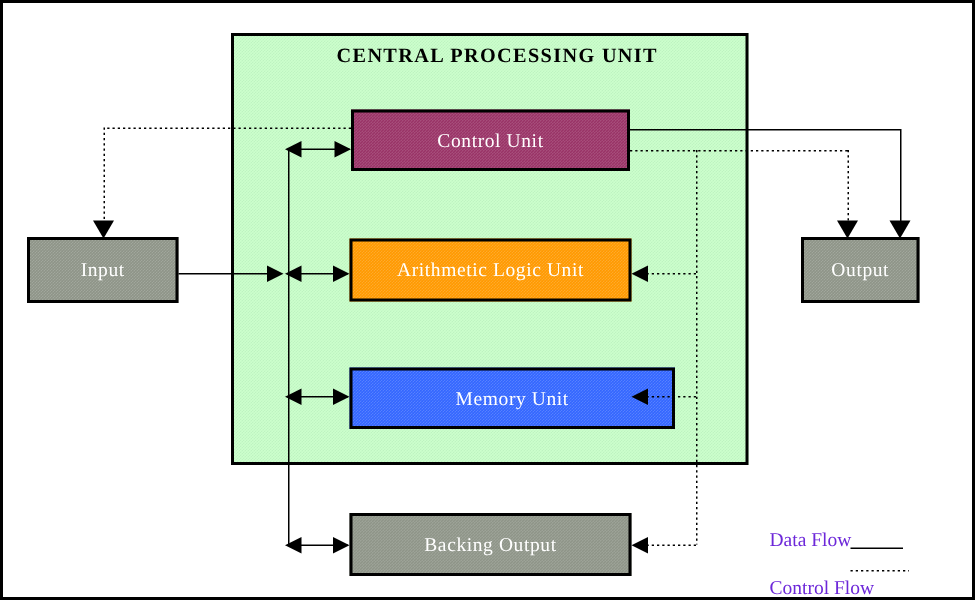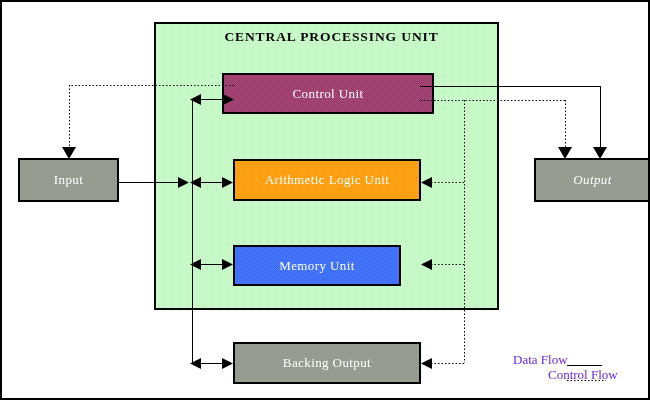--- a/index.html
+++ b/index.html
@@ -23,30 +23,30 @@
   .abox{position:absolute;box-sizing:border-box;border:2px solid #000;}
   .label-box{
     display:flex;align-items:center;justify-content:center;
     color:#ffffff;font-size:13px;letter-spacing:0.4px;
   }
   #cpu-box{left:152px;top:20px;width:345px;height:288px;}
   #cpu-title{
     position:absolute;left:152px;top:27px;width:355px;text-align:center;
     font-size:13.5px;font-weight:bold;letter-spacing:0.9px;color:#000;
   }
-  #control-unit-box{left:220px;top:71px;width:212px;height:41px;}
+  #control-unit-box{left:232px;top:71px;width:186px;height:41px;}
   #alu-box{left:231px;top:157px;width:188px;height:42px;}
-  #memory-unit-box{left:231px;top:243px;width:168px;height:41px;}
+  #memory-unit-box{left:231px;top:243px;width:217px;height:41px;}
   #input-box{left:16px;top:156px;width:101px;height:44px;}
-  #output-box{left:532px;top:156px;width:117px;height:44px;font-style:italic;}
+  #output-box{left:532px;top:156px;width:79px;height:44px;}
   #backing-store-box{left:231px;top:340px;width:188px;height:42px;}
   #connector-layer{position:absolute;left:0;top:0;width:650px;height:400px;pointer-events:none;}
   .legend-label{position:absolute;font-size:13px;color:#6d28d9;white-space:nowrap;}
   #legend-data-flow{left:511px;top:350px;}
-  #legend-control-flow{left:511px;top:365px;margin-left:35px;}
+  #legend-control-flow{left:511px;top:382px;}
 </style>
 </head>
 <body>
 
 <div id="frame">
 
   <div id="cpu-box" class="abox greendither" style="background-color: rgb(204, 255, 204);"></div>
   <div id="cpu-title">CENTRAL PROCESSING UNIT</div>
 
   <div id="control-unit-box" class="abox label-box dither" style="background-color: rgb(153, 51, 102);">

